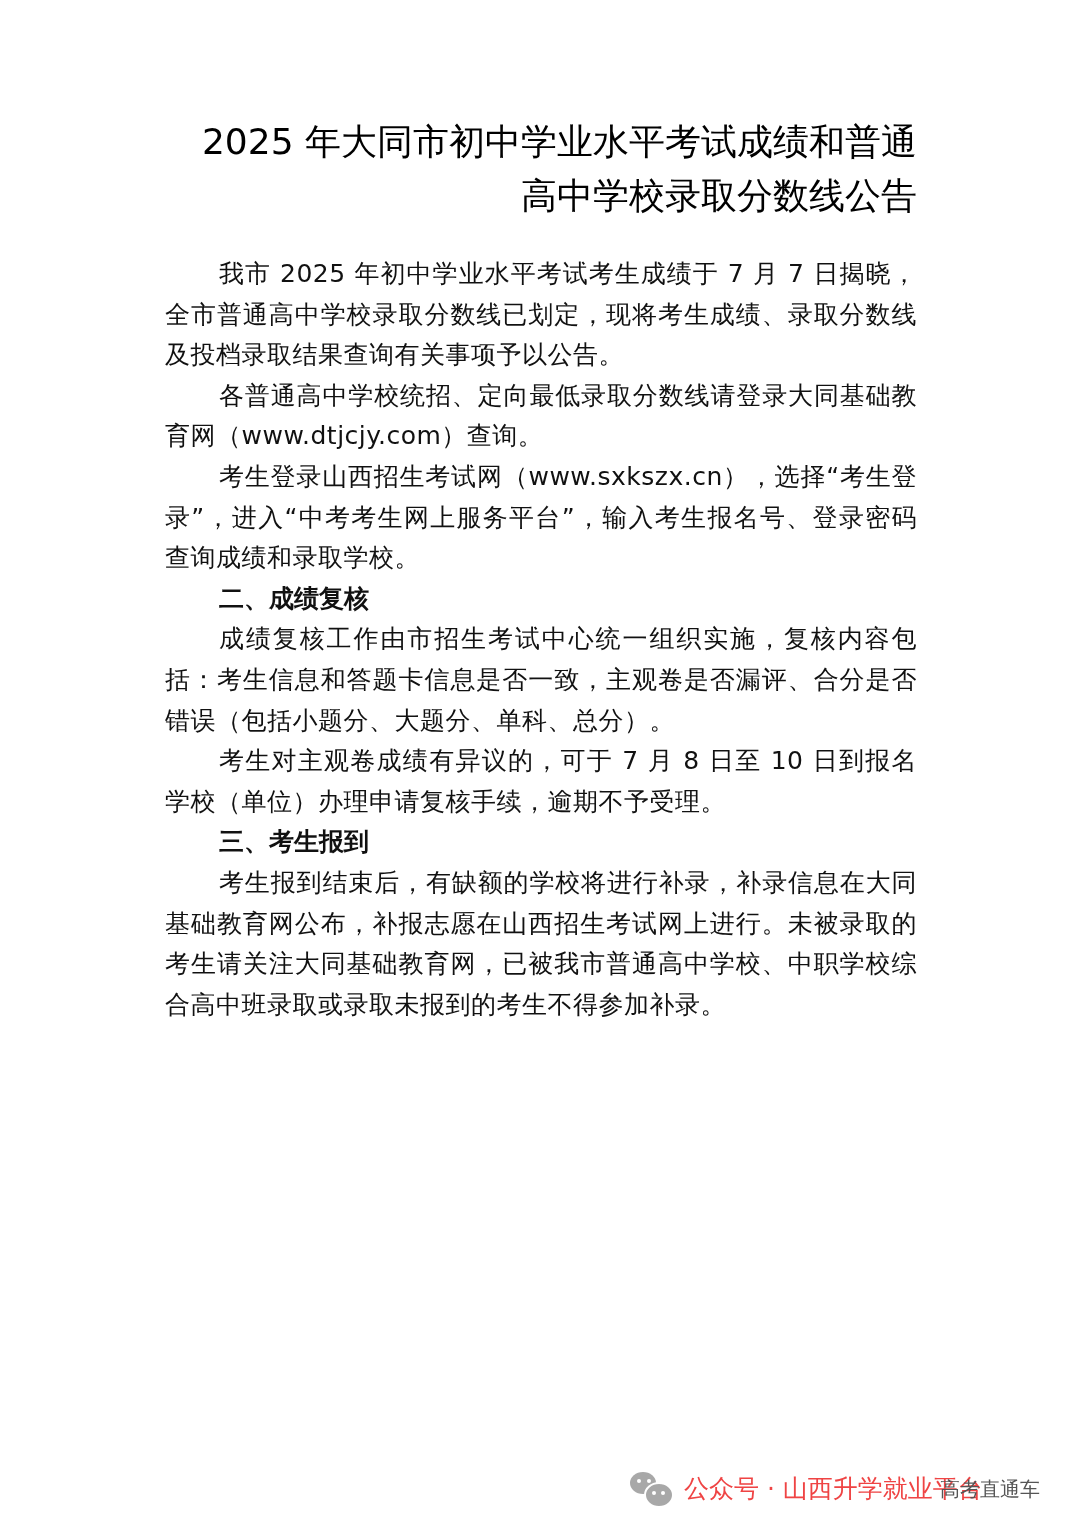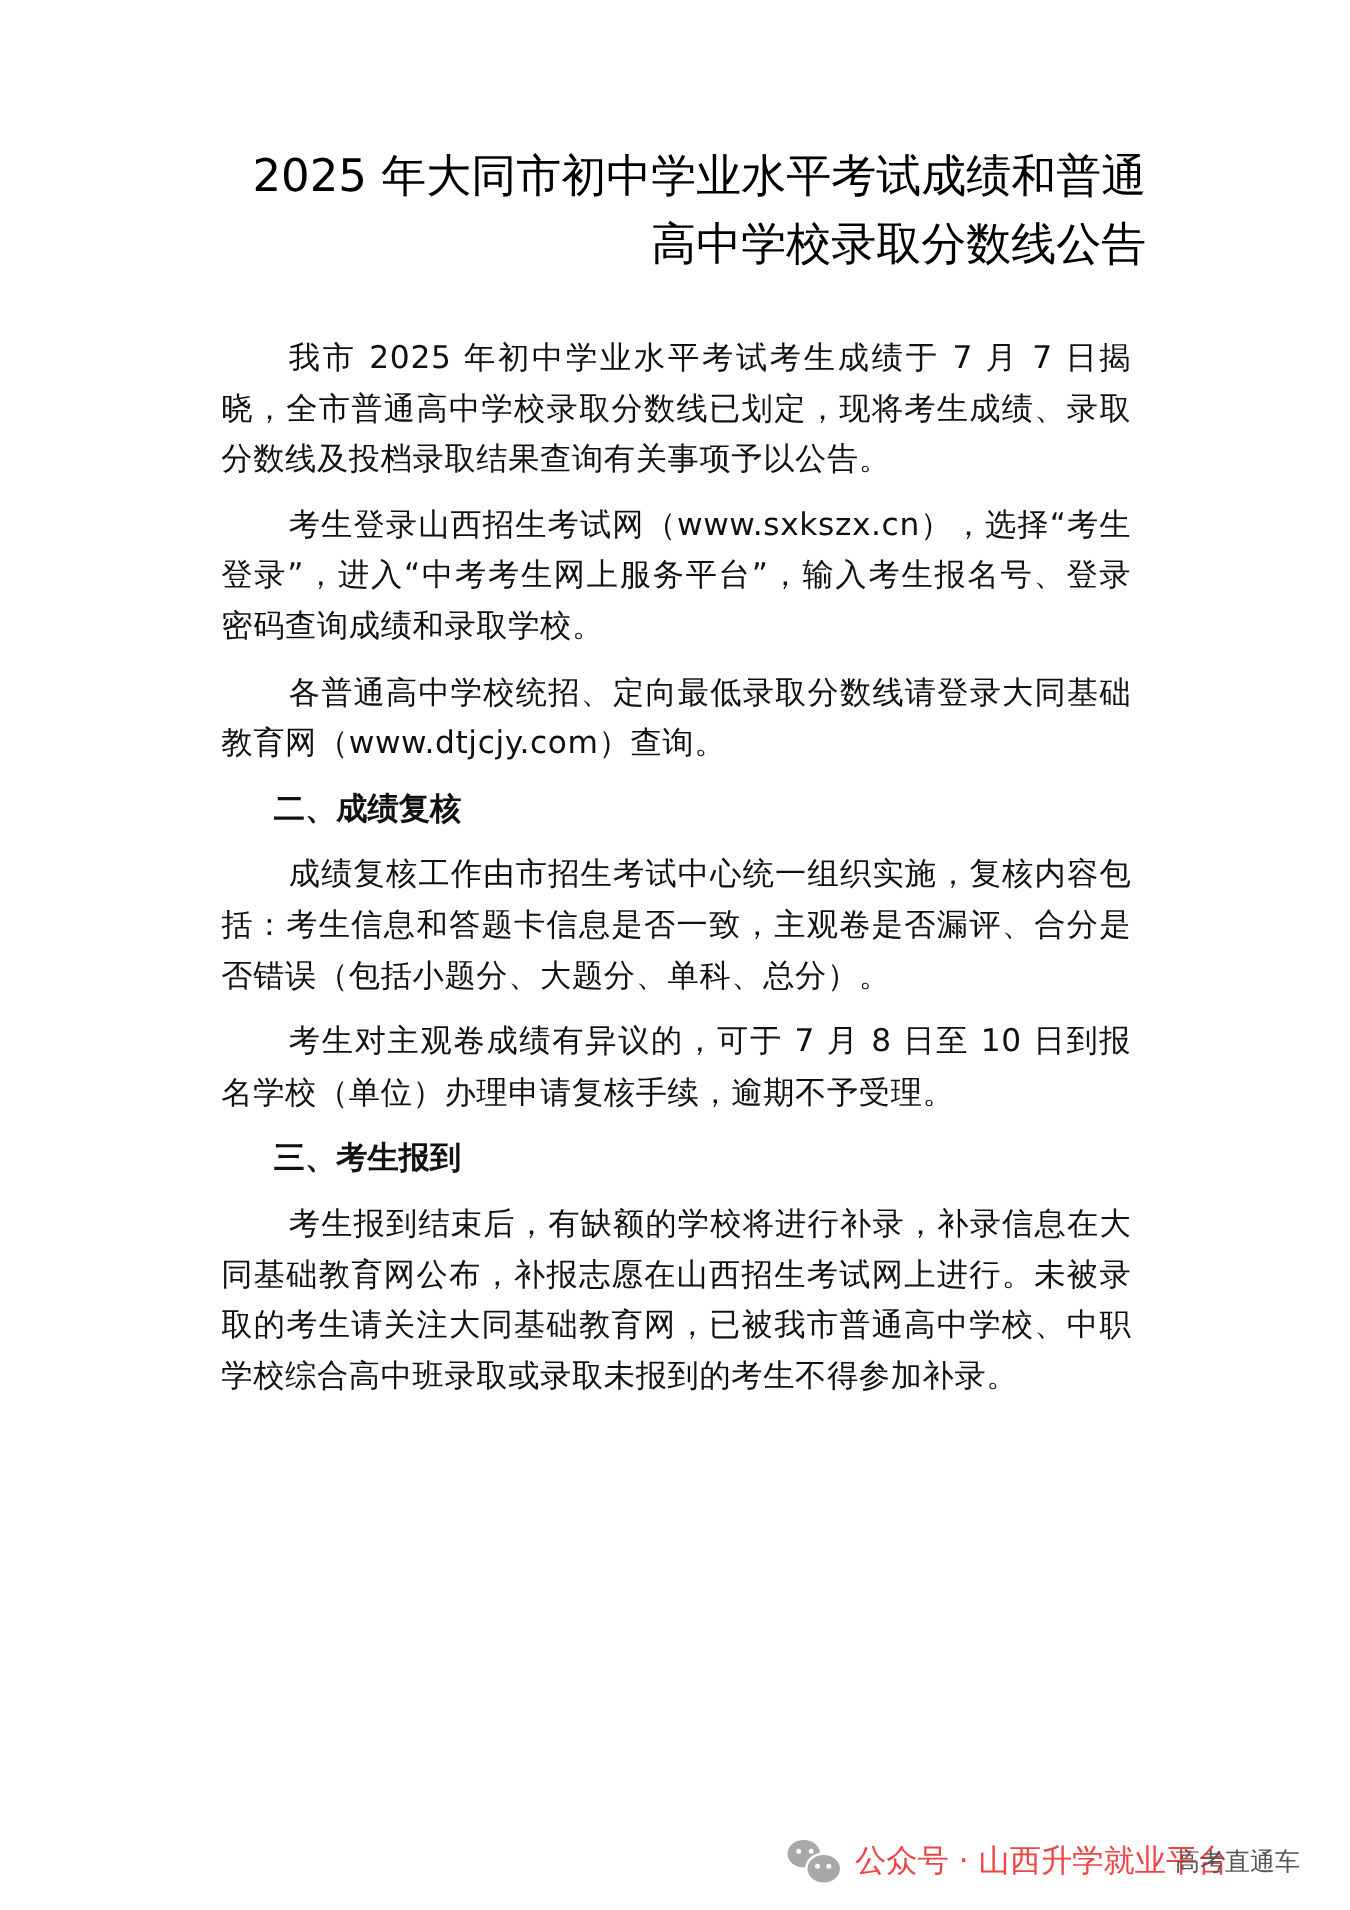--- a/index.html
+++ b/index.html
@@ -10,21 +10,21 @@
   .page { position: absolute; left: 165px; top: 0; width: 752px; }
   .title {
     position: absolute; left: 0; width: 752px; text-align: right;
     font-size: 36px; line-height: 52px; color: #000; font-weight: normal;
     letter-spacing: 0px; white-space: nowrap;
   }
   .t1 { top: 116px; }
   .t2 { top: 170px; }
   .body { position: absolute; left: 0; top: 254px; width: 752px; }
   .p {
-    font-size: 25px; line-height: 40.6px; margin: 12px; padding: 0;
+    font-size: 25px; line-height: 40.6px; margin: 0; padding: 0;
     text-align: justify; text-indent: 54px; letter-spacing: 0.5px; color: #111;
   }
   .h {
     font-size: 25px; line-height: 40.6px; margin: 0; padding: 0;
     text-indent: 54px; font-weight: bold; color: #111;
   }
   .footer {
     position: absolute; left: 628px; top: 1468px; height: 40px;
     display: flex; align-items: center; color: #ef4444; font-size: 25px; white-space: nowrap;
   }
@@ -39,22 +39,22 @@
 </head>
 <body>
 
 <div class="page">
   <div class="title t1">2025 年大同市初中学业水平考试成绩和普通</div>
   <div class="title t2">高中学校录取分数线公告</div>
 
   <div class="body">
     <p class="p">我市 2025 年初中学业水平考试考生成绩于 7 月 7 日揭晓，全市普通高中学校录取分数线已划定，现将考生成绩、录取分数线及投档录取结果查询有关事项予以公告。</p>
 
+    <p class="p">各普通高中学校统招、定向最低录取分数线请登录大同基础教育网（www.dtjcjy.com）查询。</p>
     <p class="p">考生登录山西招生考试网（www.sxkszx.cn），选择“考生登录”，进入“中考考生网上服务平台”，输入考生报名号、登录密码查询成绩和录取学校。</p>
-    <p class="p">各普通高中学校统招、定向最低录取分数线请登录大同基础教育网（www.dtjcjy.com）查询。</p>
 
     <p class="h">二、成绩复核</p>
     <p class="p">成绩复核工作由市招生考试中心统一组织实施，复核内容包括：考生信息和答题卡信息是否一致，主观卷是否漏评、合分是否错误（包括小题分、大题分、单科、总分）。</p>
     <p class="p">考生对主观卷成绩有异议的，可于 7 月 8 日至 10 日到报名学校（单位）办理申请复核手续，逾期不予受理。</p>
 
     <p class="h">三、考生报到</p>
 
     <p class="p">考生报到结束后，有缺额的学校将进行补录，补录信息在大同基础教育网公布，补报志愿在山西招生考试网上进行。未被录取的考生请关注大同基础教育网，已被我市普通高中学校、中职学校综合高中班录取或录取未报到的考生不得参加补录。</p>
   </div>
 </div>

